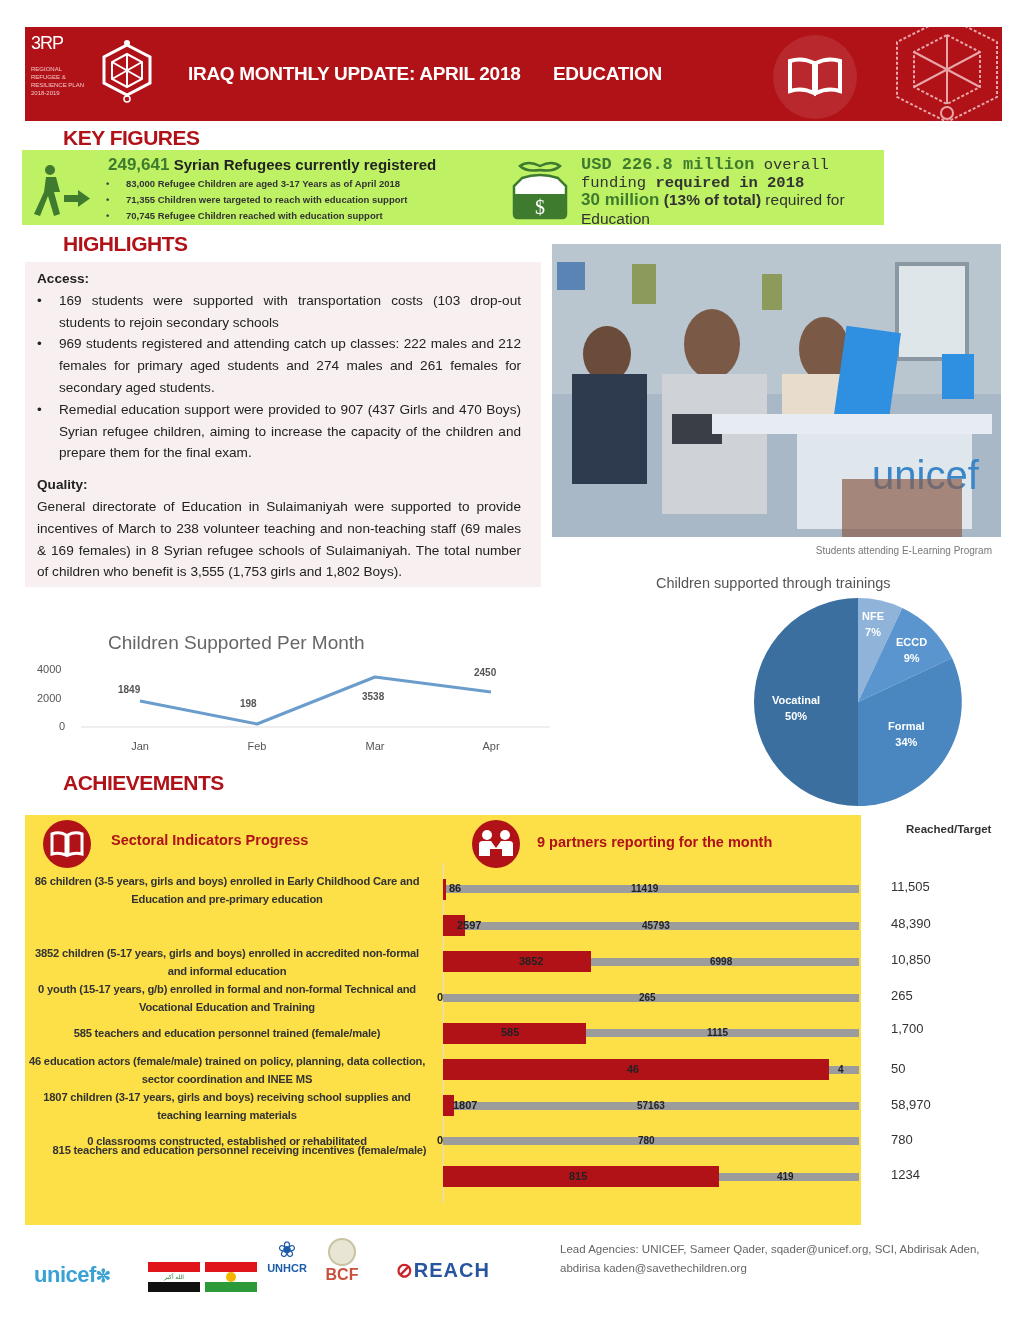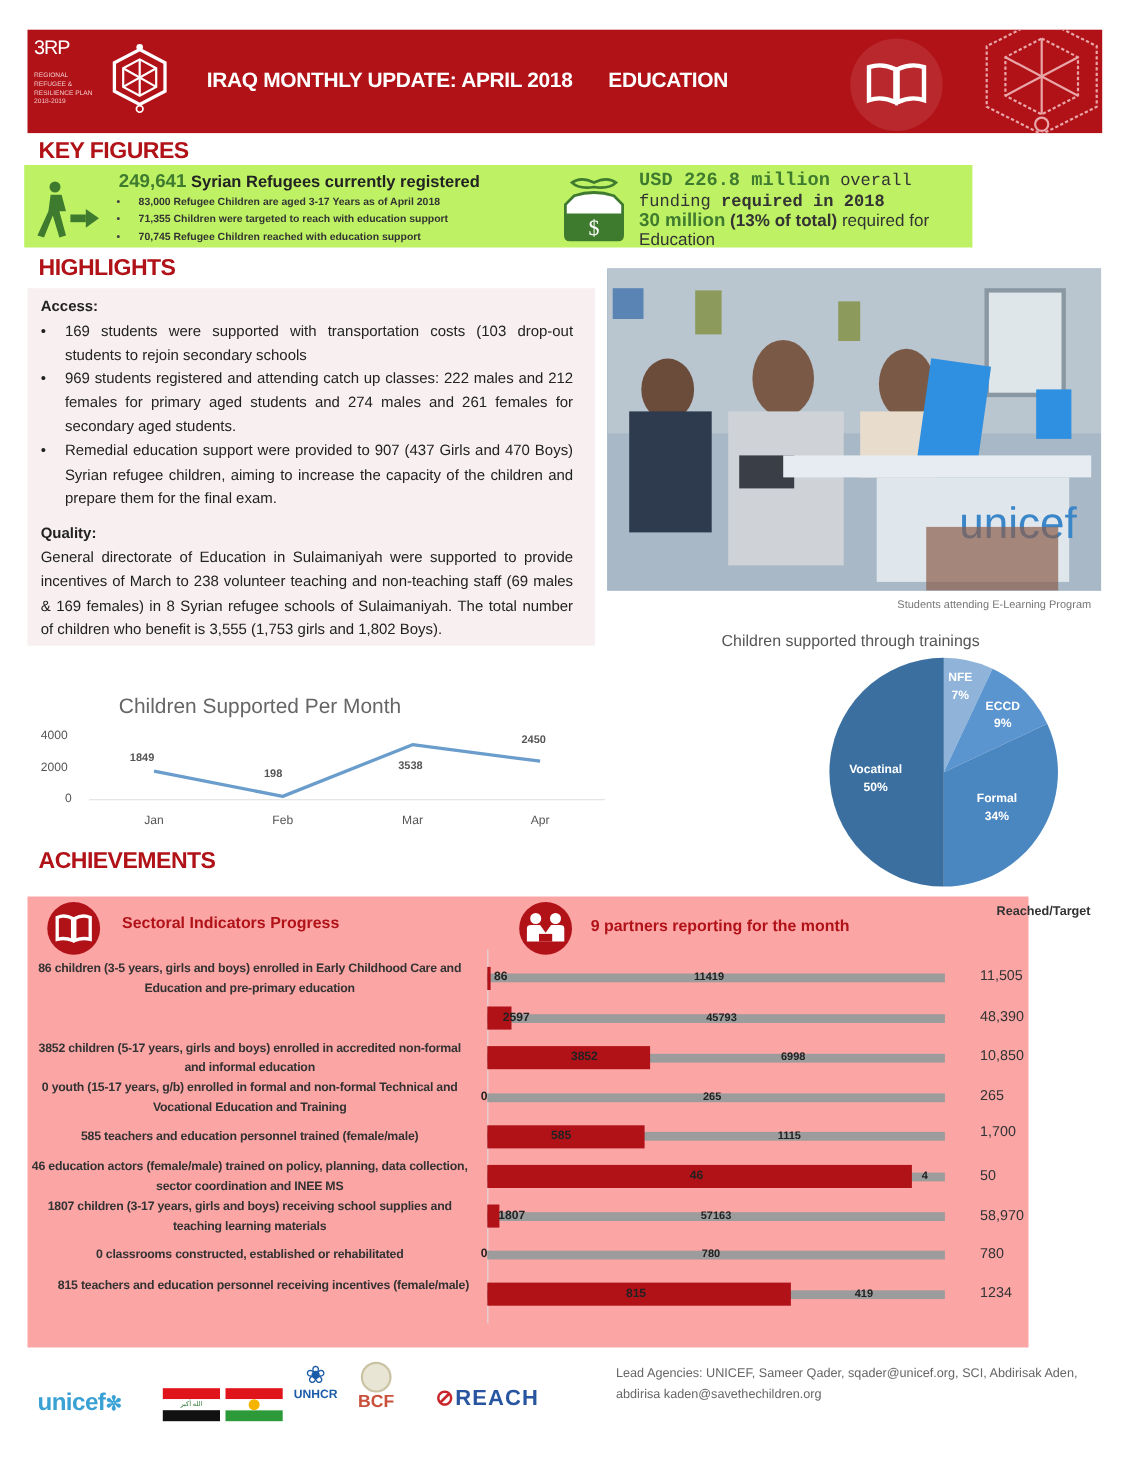--- a/index.html
+++ b/index.html
@@ -10,21 +10,21 @@
   .banner { position: absolute; left: 25px; top: 27px; width: 977px; height: 94px; background: #b01218; }
   .logo-3rp { position: absolute; left: 6px; top: 6px; color: #fff; font-weight: normal; font-size: 18px; letter-spacing: -1px; text-align: right; }
   .logo-3rp-sub { position: absolute; left: 6px; top: 38px; width: 60px; color: #f2c7c8; font-size: 6px; line-height: 8px; }
   .logo-emblem { position: absolute; left: 75px; top: 12px; width: 54px; height: 64px; }
   .banner-title { position: absolute; left: 163px; top: 36px; color: #fff; font-size: 19px; font-weight: bold; letter-spacing: -0.3px; }
   .banner-sector { position: absolute; left: 528px; top: 36px; color: #fff; font-size: 19px; font-weight: bold; letter-spacing: -0.3px; }
   .book-circle { position: absolute; left: 748px; top: 8px; width: 84px; height: 84px; border-radius: 50%; background: #b9282d; }
   .book-circle svg { position: absolute; left: 13px; top: 20px; }
   .pattern { position: absolute; right: 0; top: 0; width: 110px; height: 94px; }
 
-  .section-title { position: absolute; color: #b01218; font-weight: bold; font-size: 21px; letter-spacing: -0.5px; }
+  .section-title { position: absolute; color: #b01218; font-weight: bold; font-size: 21px; letter-spacing: -0.5px; margin-left: 28px; }
 
   
   .kf-box { position: absolute; left: 22px; top: 150px; width: 862px; height: 75px; background: #bef264; }
   .kf-walker { position: absolute; left: 8px; top: 14px; width: 64px; height: 54px; }
   .kf-main { position: absolute; left: 86px; top: 5px; font-size: 15px; font-weight: bold; color: #222; }
   .kf-main .green, .green { color: #3f7b2f; }
   .kf-list { position: absolute; left: 84px; top: 26px; list-style: none; }
   .kf-list li { font-size: 9.5px; font-weight: bold; color: #333; line-height: 16px; }
   .kf-list li::before { content: "•"; display: inline-block; width: 20px; color: #444; }
   .money-icon { position: absolute; left: 488px; top: 8px; width: 60px; height: 62px; }
@@ -52,21 +52,21 @@
   .lc-xtick { position: absolute; top: 114px; font-size: 11px; color: #555; width: 40px; text-align: center; }
   .lc-label { position: absolute; font-size: 10px; color: #555; font-weight: bold; }
   .lc svg { position: absolute; left: 0; top: 0; }
 
   
   .pie-title { position: absolute; left: 656px; top: 572px; font-size: 14.5px; color: #555; line-height: 22px; width: 240px; }
   .pie { position: absolute; left: 752px; top: 596px; width: 212px; height: 212px; }
   .pie-label { position: absolute; color: #fff; font-size: 11px; font-weight: bold; text-align: center; line-height: 16px; }
 
   
-  .ach-box { position: absolute; left: 25px; top: 815px; width: 910px; height: 410px; background: #fca5a5; }
+  .ach-box { position: absolute; left: 25px; top: 815px; width: 836px; height: 410px; background: #fde047; }
   .circle-icon { position: absolute; width: 48px; height: 48px; border-radius: 50%; background: #b01218; }
   .ach-sub { position: absolute; color: #b01218; font-size: 14.5px; font-weight: bold; }
   .rt-header { position: absolute; left: 843px; top: 8px; font-size: 11.5px; font-weight: bold; color: #333; padding-left: 38px; }
 
   .ind-label { position: absolute; left: 0; width: 404px; text-align: center; font-size: 11.2px; font-weight: bold; color: #333; line-height: 18px; letter-spacing: -0.2px; }
   .bar-track { position: absolute; left: 418px; width: 416px; height: 8px; background: #9c9c9c; }
   .bar-fill { position: absolute; left: 418px; height: 21px; background: #b01218; }
   .bar-reached { position: absolute; font-size: 11px; font-weight: bold; color: #222; }
   .bar-remaining { position: absolute; font-size: 10px; font-weight: bold; color: #222; }
   .bar-target { position: absolute; left: 866px; font-size: 13px; color: #333; }
@@ -304,21 +304,21 @@
     <div class="bar-reached" style="left:428px; top:284px;">1807</div>
     <div class="bar-remaining" style="left:612px; top:285px;">57163</div>
     <div class="bar-target" style="top:282px;">58,970</div>
 
     <div class="ind-label" style="top:317px;">0 classrooms constructed, established or rehabilitated</div>
     <div class="bar-track" style="top:322px;"></div>
     <div class="bar-reached" style="left:412px; top:319px;">0</div>
     <div class="bar-remaining" style="left:613px; top:320px;">780</div>
     <div class="bar-target" style="top:317px;">780</div>
 
-    <div class="ind-label" style="top:345px;padding-left:25px;">815 teachers and education personnel receiving incentives (female/male)</div>
+    <div class="ind-label" style="top:326px;padding-left:25px;">815 teachers and education personnel receiving incentives (female/male)</div>
     <div class="bar-track" style="top:358px;"></div>
     <div class="bar-fill" style="top:351px; width:276px;"></div>
     <div class="bar-reached" style="left:544px; top:355px;">815</div>
     <div class="bar-remaining" style="left:752px; top:356px;">419</div>
     <div class="bar-target" style="top:352px;">1234</div>
   </div>
 
   <div class="unicef-logo"><span>unicef</span><span style="font-size:18px;">✼</span></div>
   <div class="flag" style="left:148px;">
     <div style="height:10px; background:#e0141b;"></div>

